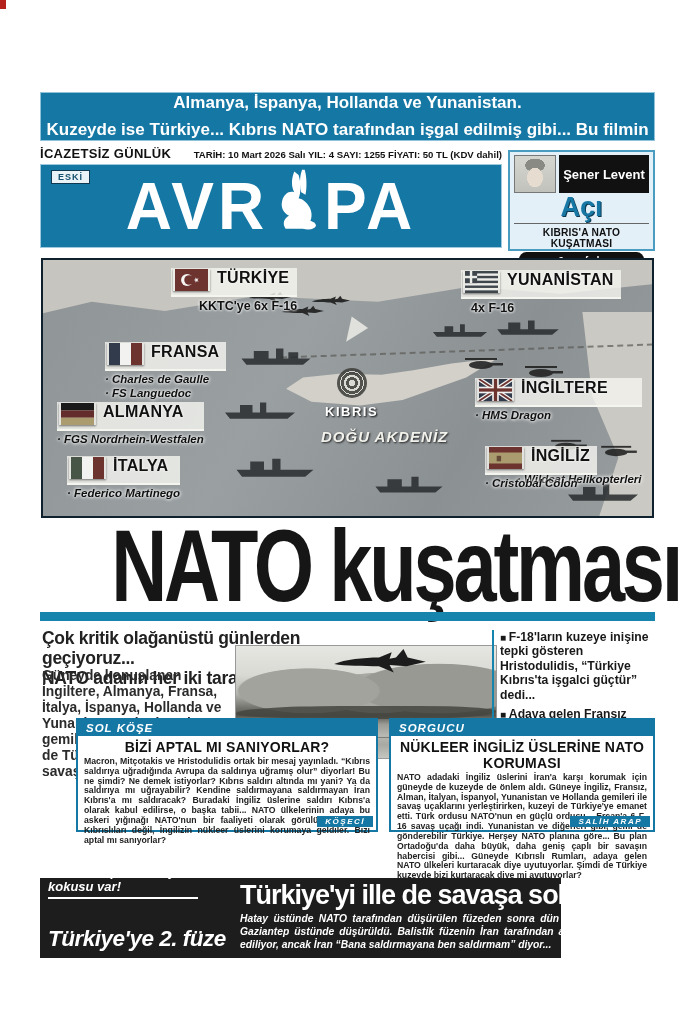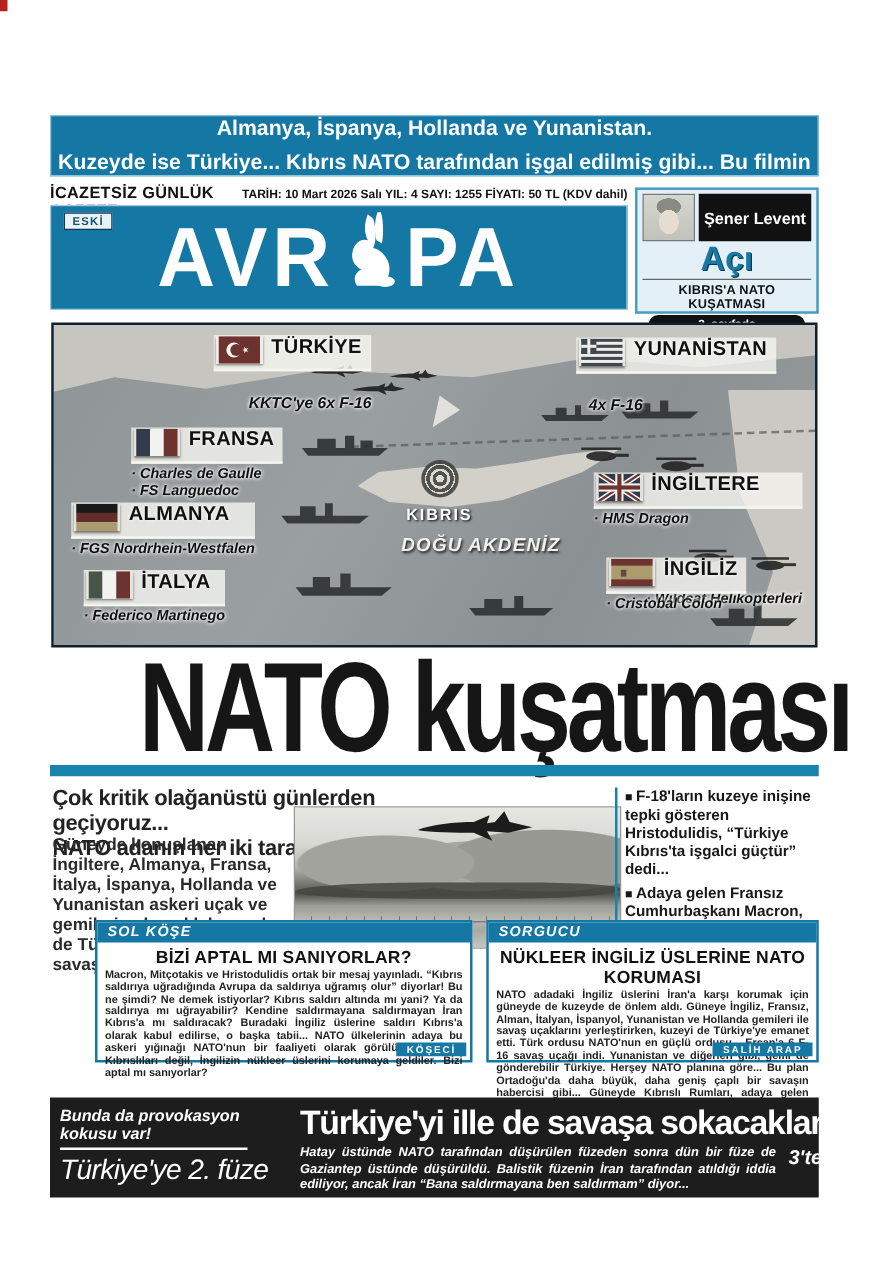--- a/index.html
+++ b/index.html
@@ -46,21 +46,21 @@
       clip-path:polygon(0% 55%,8% 35%,25% 28%,45% 30%,60% 22%,78% 10%,100% 0%,85% 35%,70% 55%,55% 75%,35% 85%,12% 78%);
       box-shadow:0 0 6px rgba(0,0,0,.25); }
   .dashline { position:absolute; left:238px; top:90px; width:372px; border-top:2px dashed #5c5c58; transform:rotate(-2deg); opacity:.7; }
   .map-arrow { position:absolute; left:300px; top:60px; width:0; height:0; border-left:10px solid transparent; border-right:10px solid transparent; border-top:24px solid #e8e8e2; transform:rotate(35deg); opacity:.9; }
 
   .country { position:absolute; }
   .flagrow { display:flex; align-items:flex-start; gap:7px; background:rgba(244,244,239,.82); padding:1px 7px 4px 2px; border-bottom:2px solid #f5f5f0; }
   .flag { width:37px; height:22px; flex:none; box-shadow:0 1px 2px rgba(0,0,0,.5); filter:saturate(.5) contrast(1.03); }
   .flag svg { display:block; width:100%; height:100%; }
   .cname { font-weight:800; font-size:16px; color:#111; letter-spacing:.3px; text-shadow:0 0 3px #fff; white-space:nowrap; }
-  .cnote { font-weight:bold; font-size:12.5px; color:#111; margin-top:18px; text-shadow:0 0 3px #fff,0 0 3px #fff; white-space:nowrap;font-style:italic; }
+  .cnote { font-weight:bold; font-size:12.5px; color:#111; margin-top:2px; text-shadow:0 0 3px #fff,0 0 3px #fff; white-space:nowrap; }
   .citem { font-weight:bold; font-style:italic; font-size:11.5px; color:#101010; text-shadow:0 0 3px #fff,0 0 4px #fff; margin-top:2px; white-space:nowrap; }
   .kibris { position:absolute; left:282px; top:108px; display:flex; align-items:center; gap:6px;flex-direction:column; }
   .emblem { width:30px; height:30px; border-radius:50%; flex:none;
       background:radial-gradient(circle,#dcdcd6 0 3px,#3c3c38 3px 6px,#dcdcd6 6px 8px,#3c3c38 8px 11px,#dcdcd6 11px 12px,#3c3c38 12px 16px); opacity:.85; }
   .kibris-label { color:#fff; font-weight:bold; font-size:13px; letter-spacing:1.5px; text-shadow:1px 1px 2px #000; }
   .sea-label { position:absolute; left:278px; top:168px; color:#f2f2ec; font-weight:bold; font-style:italic; font-size:15px; letter-spacing:1px; text-shadow:1px 1px 2px #222; }
   .ship { position:absolute; opacity:.88; }
   .ship svg, .jet svg, .heli svg { display:block; }
   .jet { position:absolute; opacity:.92; }
   .heli { position:absolute; opacity:.9; }
@@ -85,35 +85,35 @@
   .photo::after { content:""; position:absolute; left:0; right:0; bottom:14%; height:9px;
       background:repeating-linear-gradient(90deg, transparent 0 13px, #55554f 13px 14px), linear-gradient(transparent 45%, #66665f 46%, #66665f 55%, transparent 56%); opacity:.7; }
   .photo-jet { position:absolute; left:96px; top:2px; width:96px; }
   .mid-divider { position:absolute; left:452px; top:2px; width:2px; height:126px; background:#1684ad; }
   .rightcol { position:absolute; left:460px; top:2px; width:155px; }
   .bullet { font-weight:bold; font-size:12.2px; line-height:1.18; color:#181818; margin-bottom:5px; }
   .bullet::before { content:"■ "; font-size:10px; }
   .inner-ref { text-align:right; font-style:italic; font-size:12.5px; color:#222; margin-top:2px; }
 
   
-  .boxes { position:absolute; left:40px; top:736px; width:615px; height:114px; display:flex; gap:11px;padding-left:36px; }
+  .boxes { position:absolute; left:40px; top:718px; width:615px; height:114px; display:flex; gap:11px;padding-left:36px; }
   .obox { border:2px solid #1477a4; background:#fff; position:relative; display:flex; flex-direction:column; }
   .obox-left { width:302px; }
   .obox-right { flex:1; }
   .obox-header { background:#1477a4; color:#fff; font-weight:bold; font-style:italic; font-size:11.5px; letter-spacing:1px; padding:2px 8px; }
   .obox-title { text-align:center; font-weight:bold; font-size:14px; margin:3px 4px 1px; color:#111; letter-spacing:.2px; }
   .obox-body { font-weight:bold; font-size:8.7px; line-height:1.13; text-align:justify; padding:1px 6px 2px; color:#222; }
-  .obox-tag { position:absolute; right:3px; bottom:3px; background:#1477a4; color:#fff; font-weight:bold; font-size:8px; letter-spacing:1.5px; padding:1px 8px; }
-
-  
-  .bottombar { position:absolute; left:40px; top:878px; width:615px; height:80px; background:#1d1d1d; color:#fff; display:flex; align-items:flex-start; padding:6px 10px 6px 8px; }
+  .obox-tag { position:absolute; right:3px; bottom:3px; background:#1477a4; color:#fff; font-weight:bold; font-style:italic; font-size:8px; letter-spacing:1.5px; padding:1px 8px; }
+
+  
+  .bottombar { position:absolute; left:40px; top:878px; width:521px; height:80px; background:#1d1d1d; color:#fff; display:flex; align-items:flex-end; padding:6px 10px 6px 8px; }
   .bb-left { width:168px; flex:none; display:flex; flex-direction:column; justify-content:space-between; padding-top:2px; }
   .bb-kicker { font-weight:bold; font-style:italic; font-size:13px; line-height:1.1; }
   .bb-left hr { border:none; border-top:2px solid #fff; width:150px; margin:3px 0; }
-  .bb-title { font-weight:normal; font-style:italic; font-size:22.5px; letter-spacing:-.5px; white-space:nowrap; }
+  .bb-title { font-weight:bold; font-style:italic; font-size:22.5px; letter-spacing:-.5px; white-space:nowrap;margin-top:24px; }
   .bb-slash { width:4px; flex:none; background:#fff; transform:rotate(18deg); margin:0 14px 0 6px; }
   .bb-right { flex:1; display:flex; flex-direction:column; }
   .bb-headline { font-weight:bold; font-size:27px; letter-spacing:-1px; white-space:nowrap; line-height:1.1; }
   .bb-body { font-weight:bold; font-style:italic; font-size:10.3px; line-height:1.25; margin-top:3px; text-align:justify; }
   .bb-page { float:right; font-weight:bold; font-style:italic; font-size:16px; margin-left:10px; }
 </style>
 </head>
 <body>
 
 <div class="page">

